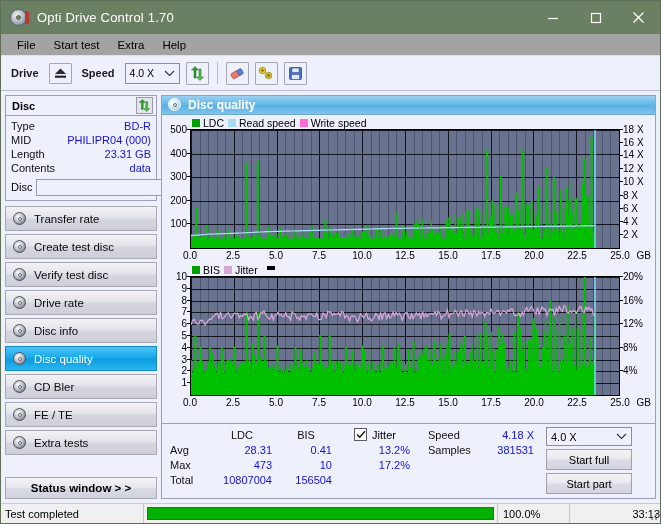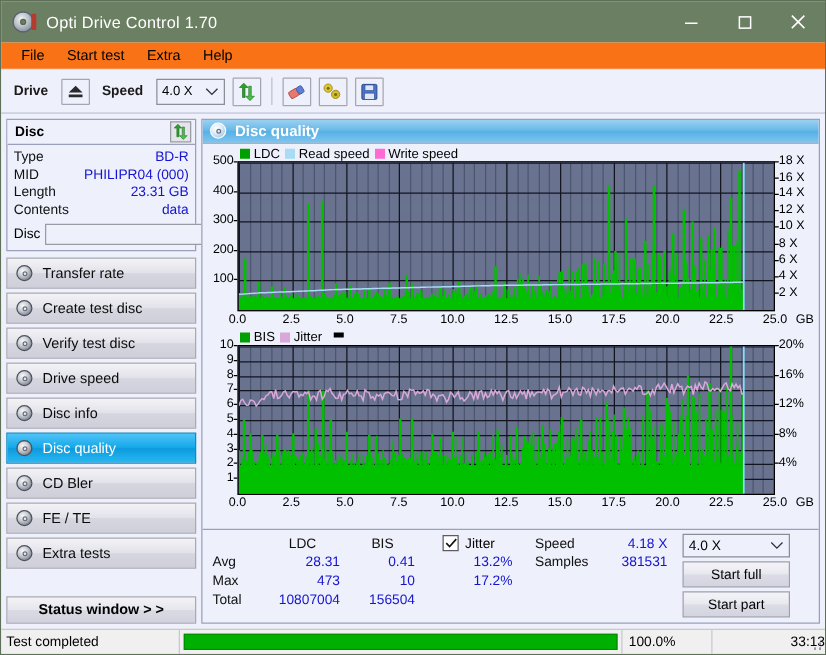--- a/index.html
+++ b/index.html
@@ -45,21 +45,21 @@
     color:#ffffff; font-size:13px; letter-spacing:.2px; flex:1 1 auto;
   }
   .winbtns { display:flex; height:33px; }
   .winbtn {
     width:43px; height:33px; display:flex;align-items:center;justify-content:center;
     color:#fff; font-size:13px;
   }
   .winbtn svg { display:block; }
   
   .menubar {
-    height:22px; background:#f97316; display:flex; align-items:center;
+    height:22px; background:#a3a3a3; display:flex; align-items:center;
     padding-left:8px; gap:2px;
     border-bottom:1px solid #e2e2e6;
     flex:0 0 auto;
   }
   .menuitem { padding:3px 8px; font-size:11.5px; color:#000; }
   
   .toolbar {
     height:35px; background:#eef0fb; display:flex; align-items:center;
     padding:0 6px; gap:6px; border-bottom:1px solid #b8bcd0;
     flex:0 0 auto;
@@ -349,21 +349,21 @@
               <span class="d"></span>
               <span class="h"></span>
             </span>
           <span>Verify test disc</span>
         </div>
         <div class="nav-item">
           <span class="nav-icon">
               <span class="d"></span>
               <span class="h"></span>
             </span>
-          <span>Drive speed</span>
+          <span>Drive rate</span>
         </div>
         <div class="nav-item">
           <span class="nav-icon">
               <span class="d"></span>
               <span class="h"></span>
             </span>
           <span>Disc info</span>
         </div>
         <div class="nav-item active">
           <span class="nav-icon">

